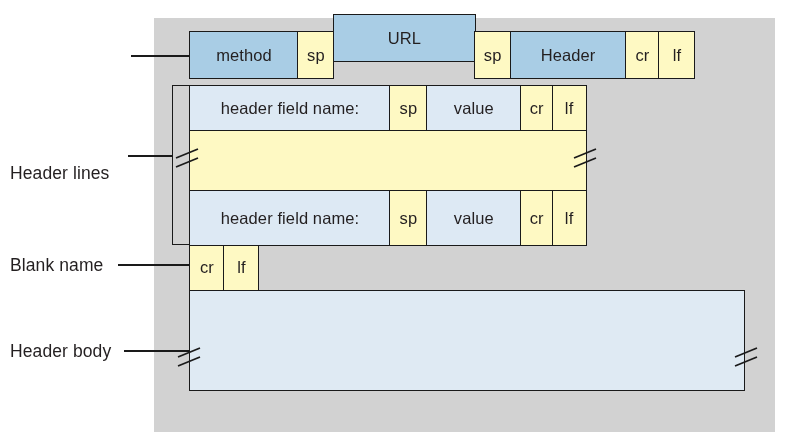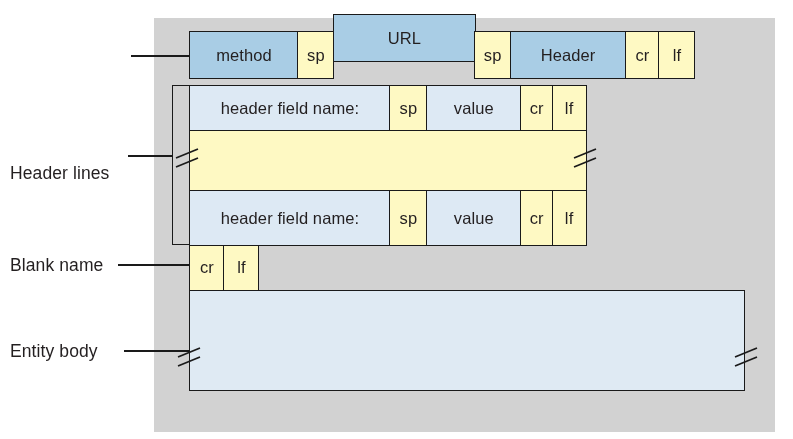--- a/index.html
+++ b/index.html
@@ -83,21 +83,21 @@
 </style>
 </head>
 <body>
 
 <div id="stage">
 
   <div class="gray-panel"></div>
 
   <div class="anno" style="left:10px; top:146px;margin-top:17px;">Header lines</div>
   <div class="anno" style="left:10px; top:255px;">Blank name</div>
-  <div class="anno" style="left:10px; top:341px;">Entity body</div>
+  <div class="anno" style="left:10px; top:341px;">Header body</div>
 
   <div class="leader" style="left:131px; top:55px;  width:58px;"></div>
   <div class="leader" style="left:128px; top:155px; width:44px;"></div>
   <div class="leader" style="left:118px; top:264px; width:71px;"></div>
   <div class="leader" style="left:124px; top:350px; width:65px;"></div>
 
   <div class="bracket" style="left:172px; top:85px; width:17px; height:160px;"></div>
 
   <div class="cell fill-dark" style="left:189px; top:31px; width:110px; height:48px;">method</div>
   <div class="cell fill-white" style="left:297.4px; top:31px; width:37px; height:48px;">sp</div>

